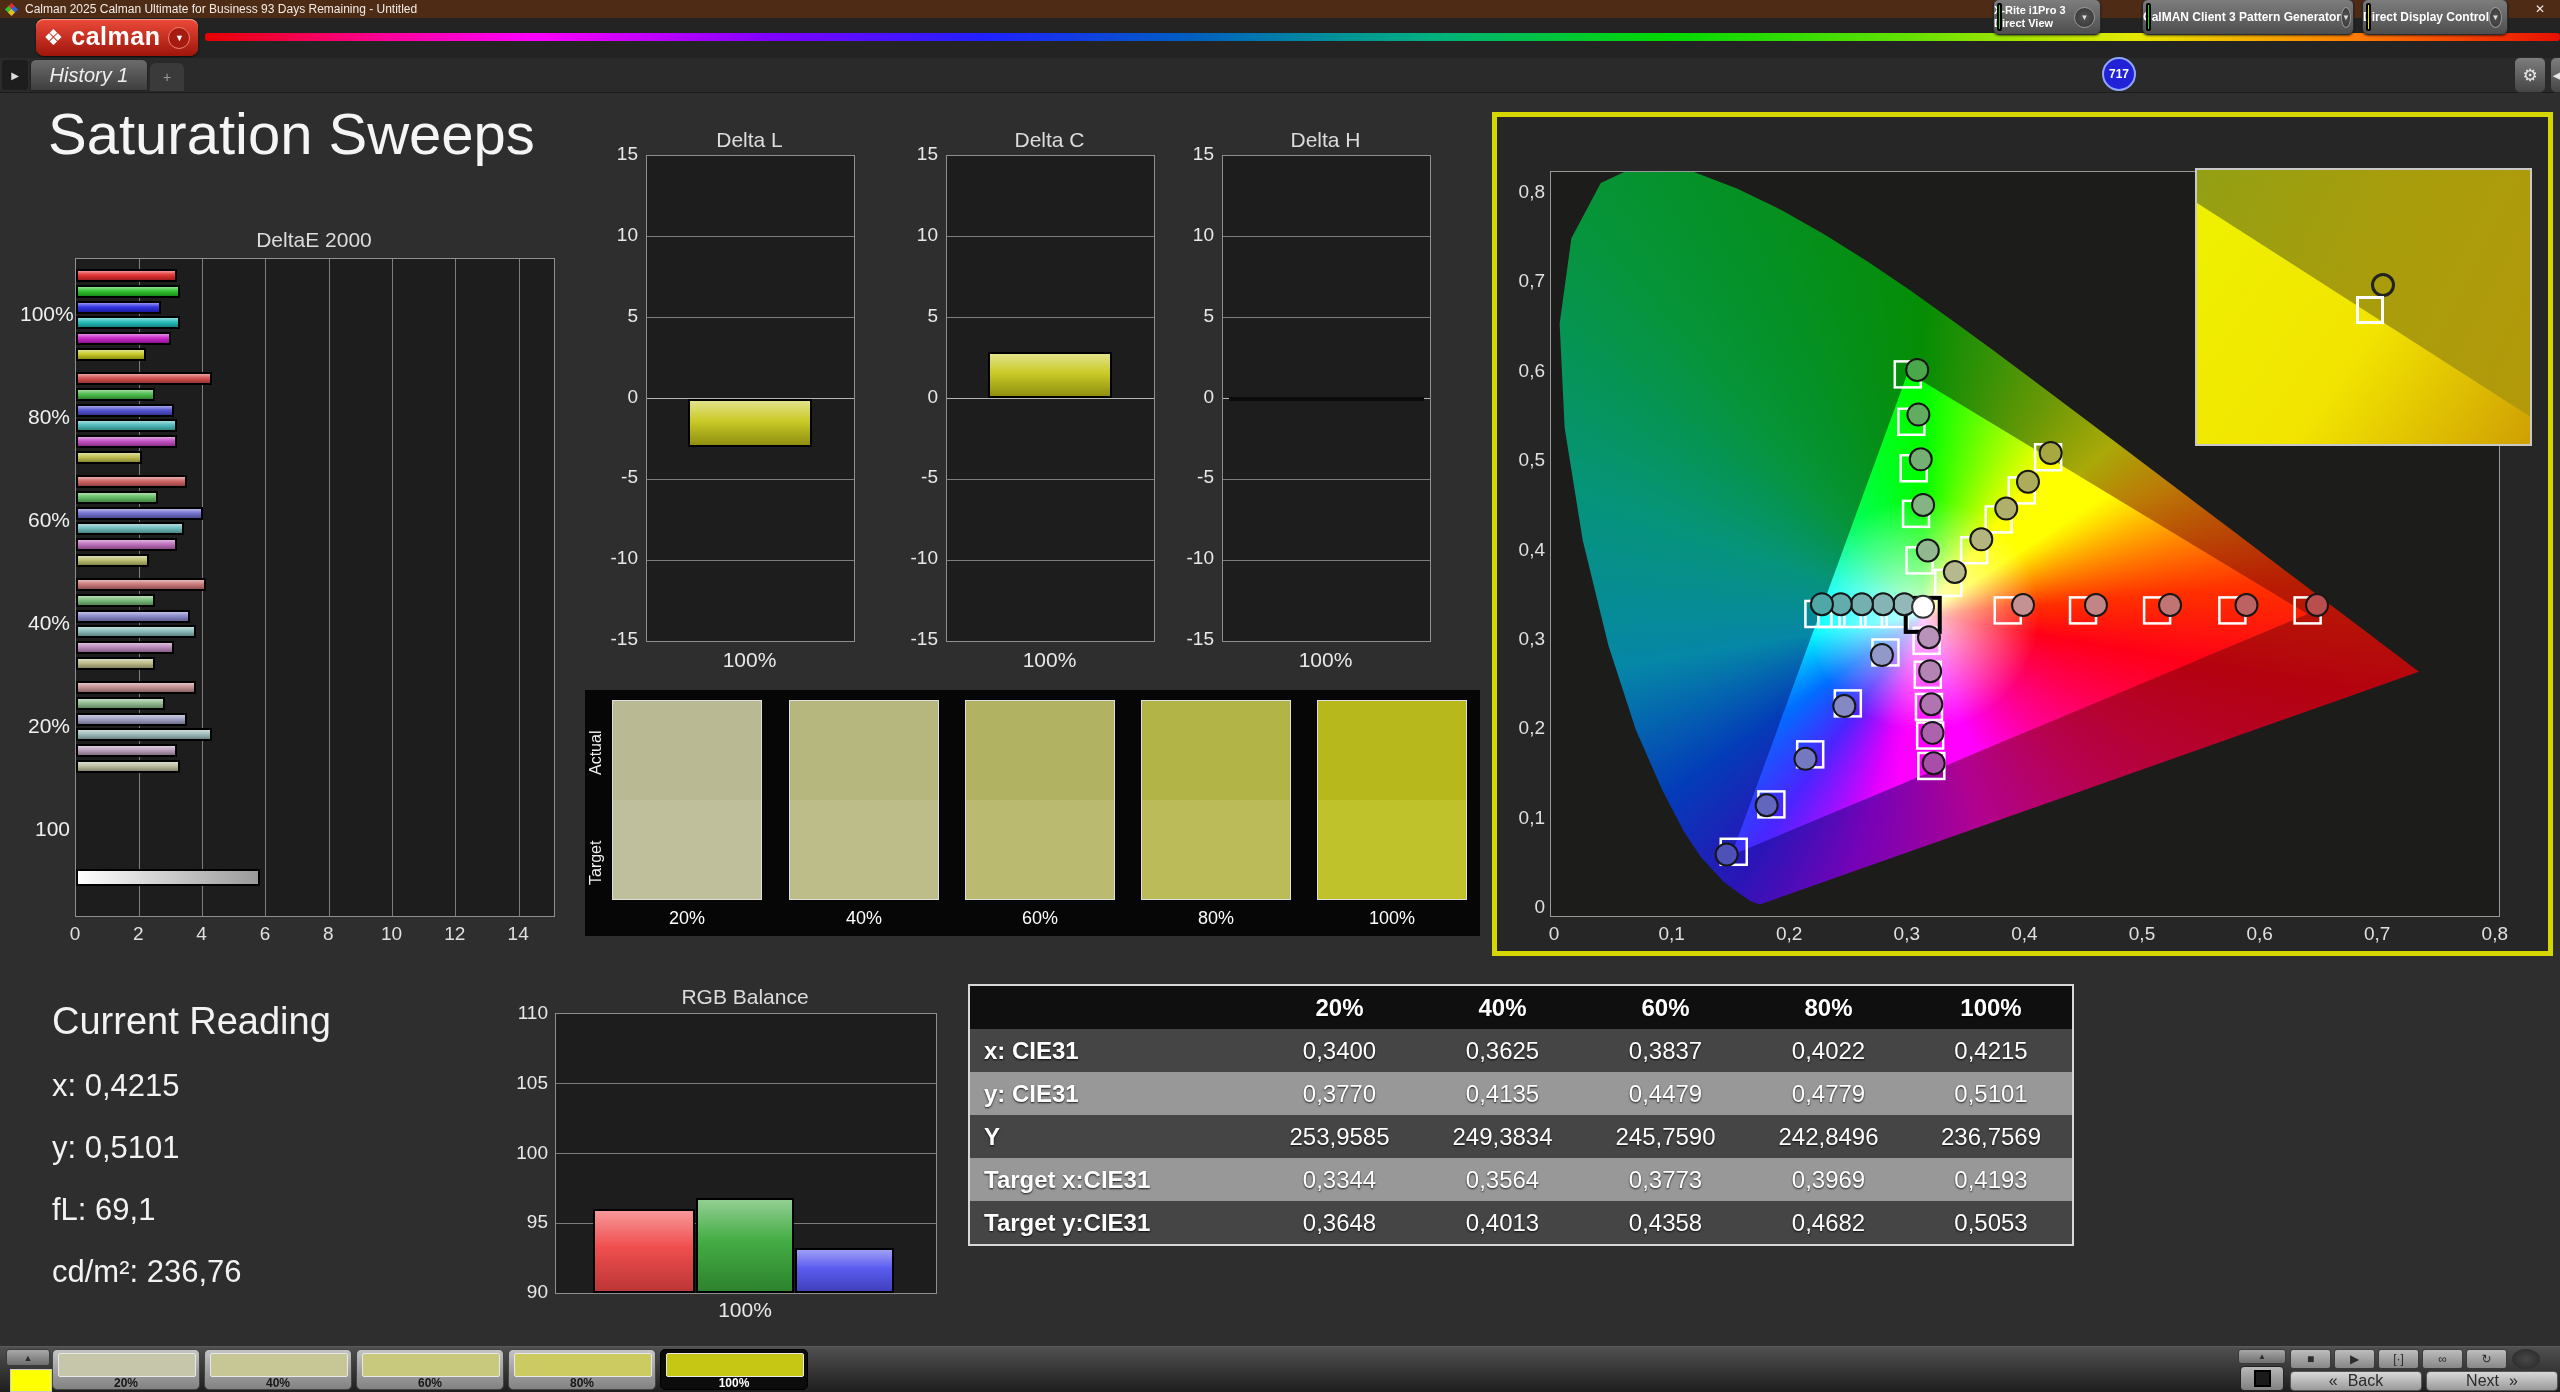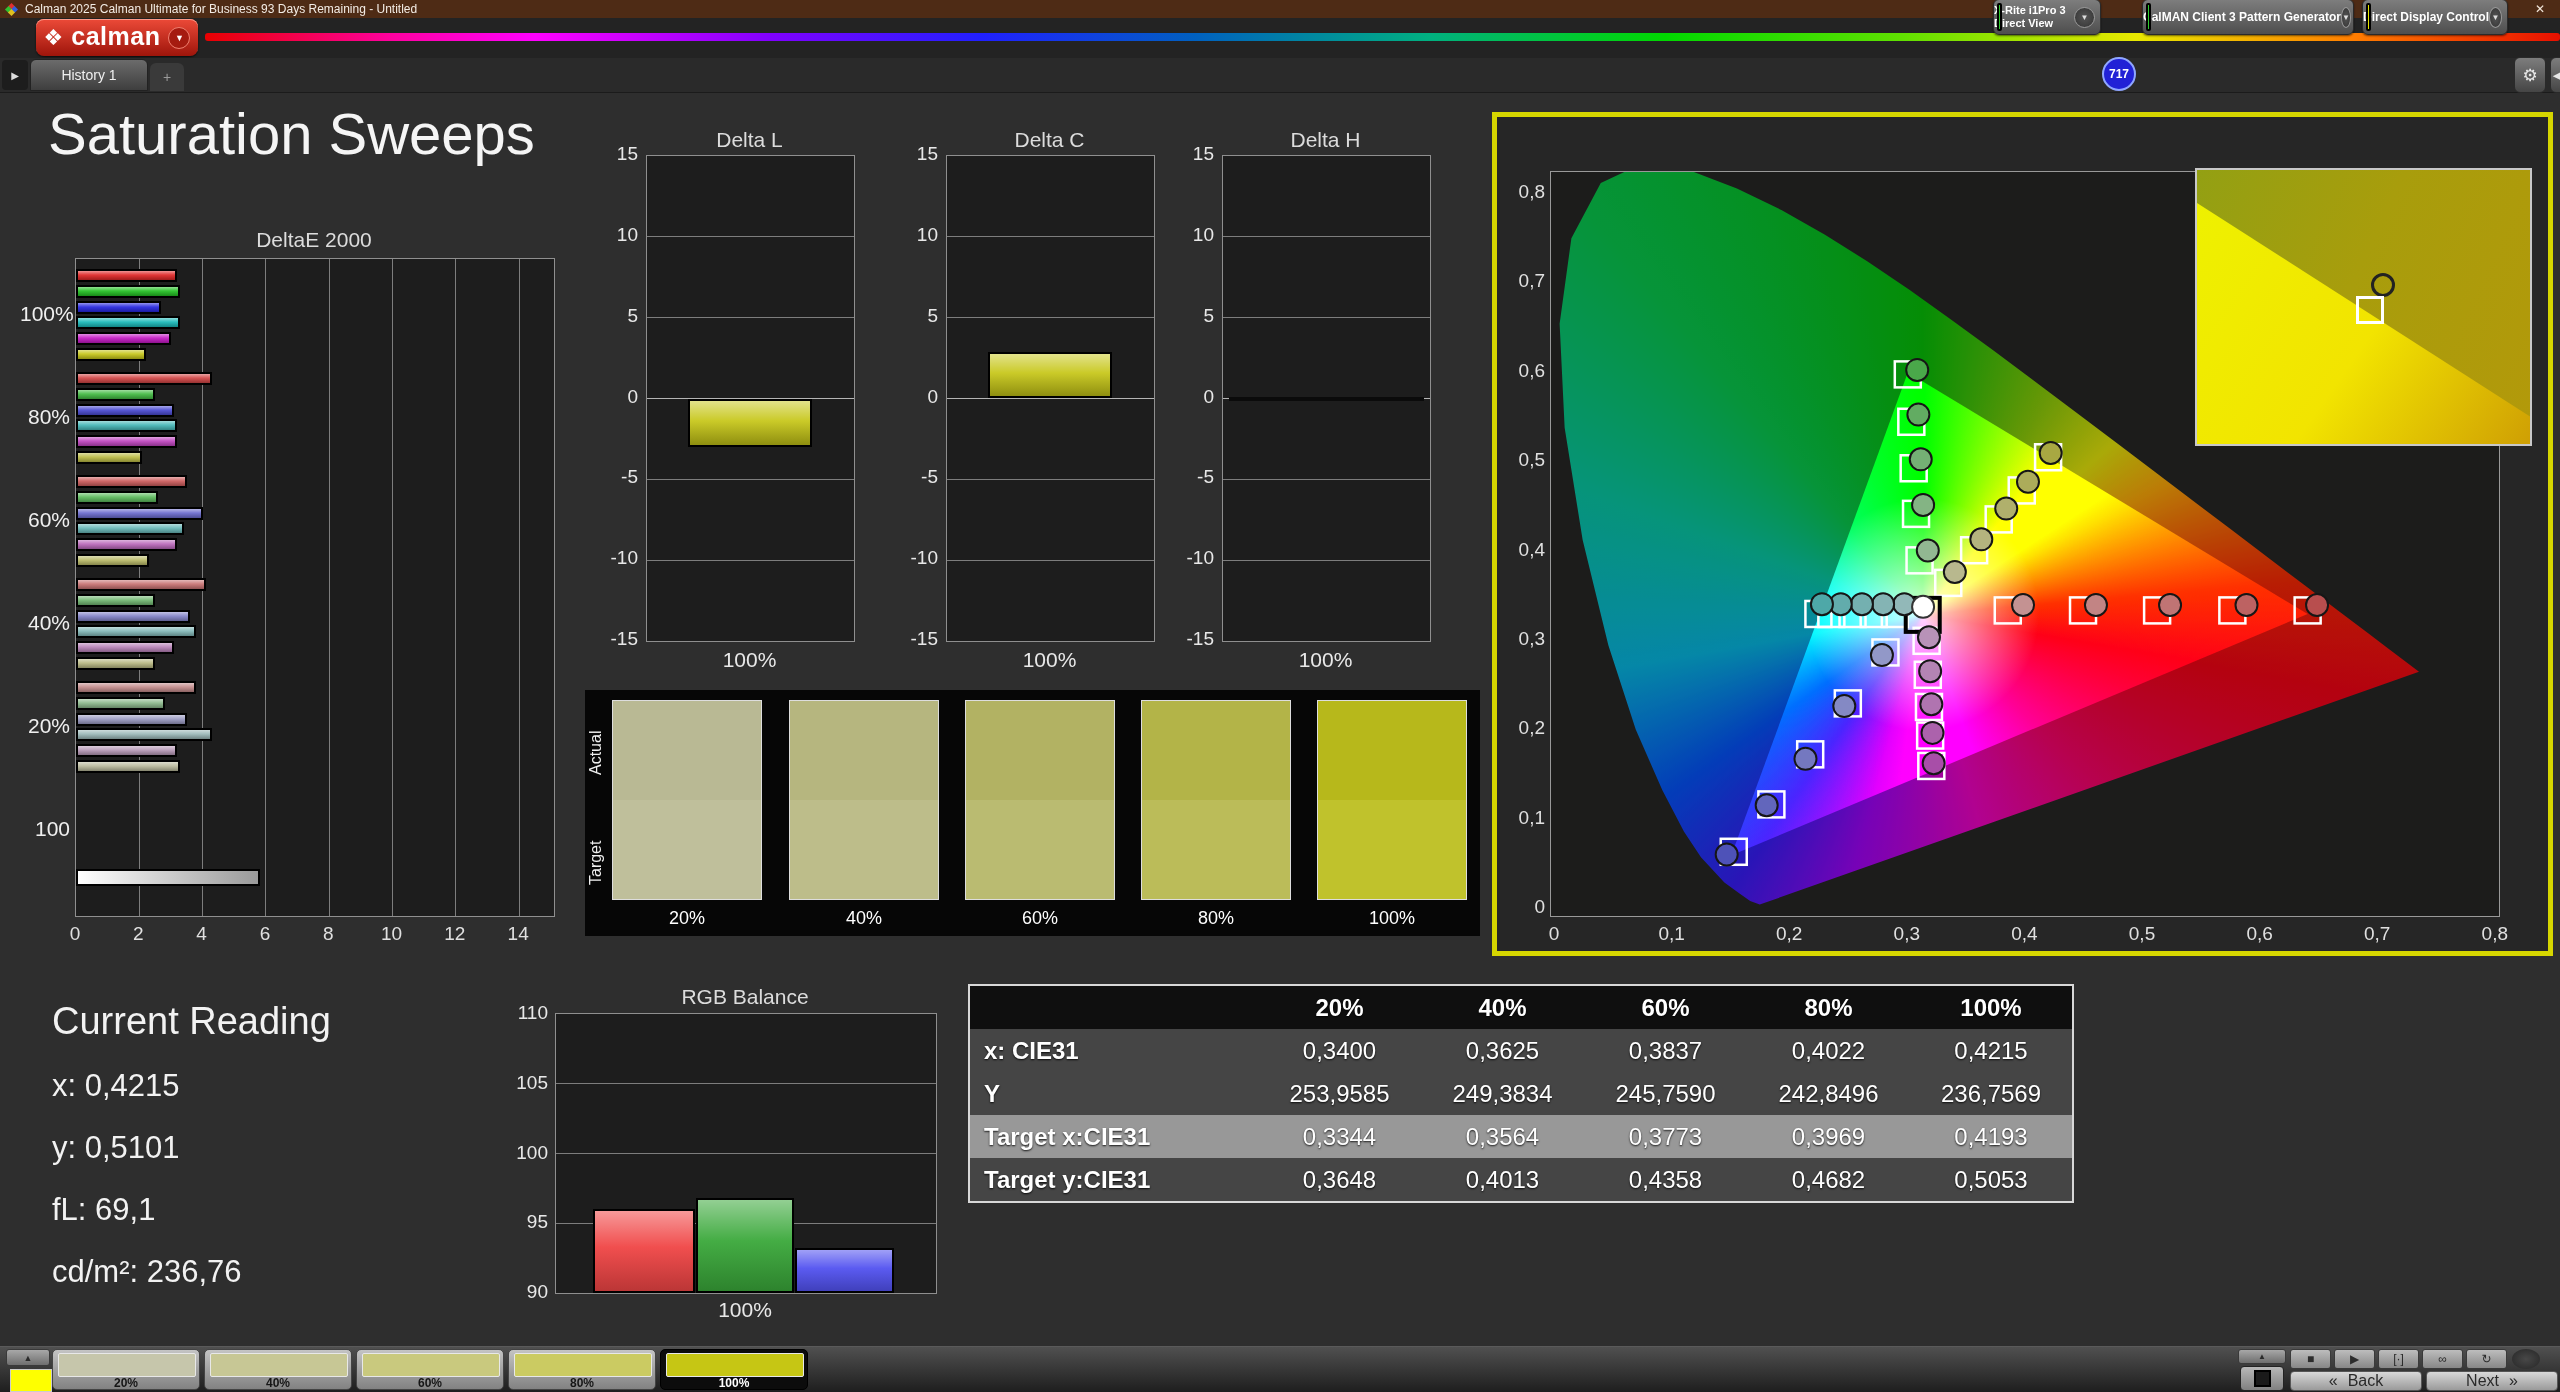--- a/index.html
+++ b/index.html
@@ -16,21 +16,21 @@
   #spectrum{left:205px;top:33px;width:2355px;height:8px;border-radius:3px;
     background:linear-gradient(90deg,#e80000 0%,#ff00a0 8%,#ff00ff 14%,#8000ff 24%,#2020ff 33%,#0060c0 42%,#00b080 52%,#00d800 62%,#60e000 72%,#e8e800 82%,#ff8000 91%,#e81000 100%);}
   #logo{left:36px;top:19px;width:162px;height:37px;border-radius:8px;background:linear-gradient(#ec4a38,#9e150b);
     box-shadow:0 1px 2px #000a, inset 0 1px 0 #ff9a8a;display:flex;align-items:center;justify-content:center;gap:8px;}
   #logo .diam{color:#fff;font-size:22px;line-height:22px;}
   #logo .word{color:#fff;font-size:25px;font-weight:bold;letter-spacing:.5px;margin-top:-3px;}
   #logo .knob{width:20px;height:20px;border-radius:50%;background:#a51b10;border:1px solid #f08070;color:#fff;font-size:9px;display:flex;align-items:center;justify-content:center;}
   
   #tabbar{left:0;top:58px;width:2560px;height:34px;background:#2a2a2a;border-bottom:1px solid #1b1b1b;}
   #tabscroll{left:2px;top:2px;width:26px;height:30px;background:#1d1d1d;border-radius:4px;color:#ddd;font-size:10px;display:flex;align-items:center;justify-content:center;}
-  #tab-history{left:30px;top:1px;width:118px;height:32px;background:linear-gradient(#6b6b6b,#3e3e3e);border-radius:6px 6px 0 0;border:1px solid #222;box-sizing:border-box;color:#f0f0f0;font-size:14px;display:flex;align-items:center;justify-content:center;}
+  #tab-history{left:30px;top:1px;width:118px;height:32px;background:linear-gradient(#6b6b6b,#3e3e3e);border-radius:6px 6px 0 0;border:1px solid #222;box-sizing:border-box;color:#f0f0f0;font-size:20px;display:flex;align-items:center;justify-content:center;font-style:italic;}
   #tab-add{left:150px;top:5px;width:34px;height:28px;background:#3a3a3a;border-radius:6px 6px 0 0;color:#999;font-size:14px;display:flex;align-items:center;justify-content:center;}
   .ddl{position:absolute;top:-1px;height:36px;border-radius:6px;background:linear-gradient(#7d7d7d,#4e4e4e);border:1px solid #2a2a2a;box-sizing:border-box;display:flex;align-items:center;box-shadow:0 1px 2px #0008;}
   .ddl .bar{width:5px;height:28px;border-radius:2px;margin:0 5px 0 3px;}
   .ddl .txt{color:#fff;font-weight:bold;font-size:11px;line-height:13px;white-space:nowrap;}
   .ddl .knob{width:19px;height:19px;border-radius:50%;background:radial-gradient(#555,#333);border:1px solid #999;color:#ddd;font-size:8px;display:flex;align-items:center;justify-content:center;margin:0 5px 0 auto;}
   #meterbadge{left:2102px;top:57px;width:34px;height:34px;border-radius:50%;background:#2121d6;border:2px solid #8fa6ff;box-sizing:border-box;color:#fff;font-size:12px;font-weight:bold;display:flex;align-items:center;justify-content:center;}
   .toolbtn{position:absolute;top:-1px;height:36px;border-radius:6px;background:linear-gradient(#7d7d7d,#454545);border:1px solid #2a2a2a;box-sizing:border-box;color:#e8e8e8;display:flex;align-items:center;justify-content:center;}
   
   #pagetitle{left:48px;top:100px;font-size:58px;color:#f5f5f5;}
   .bar{position:absolute;border:2px solid #000;box-sizing:border-box;background-image:linear-gradient(to bottom,rgba(255,255,255,.5),rgba(255,255,255,.08) 45%,rgba(0,0,0,.28));}
@@ -382,20 +382,28 @@
     </div>
     <div class="trow">
       <div class="tcell tlabel" style="background: rgb(69, 69, 69);">x: CIE31</div>
       <div class="tcell" style="background: rgb(69, 69, 69);">0,3400</div>
       <div class="tcell" style="background: rgb(69, 69, 69);">0,3625</div>
       <div class="tcell" style="background: rgb(69, 69, 69);">0,3837</div>
       <div class="tcell" style="background: rgb(69, 69, 69);">0,4022</div>
       <div class="tcell" style="background: rgb(69, 69, 69);">0,4215</div>
     </div>
     <div class="trow">
+      <div class="tcell tlabel" style="background: rgb(152, 152, 152);">y: CIE31</div>
+      <div class="tcell" style="background: rgb(152, 152, 152);">0,3770</div>
+      <div class="tcell" style="background: rgb(152, 152, 152);">0,4135</div>
+      <div class="tcell" style="background: rgb(152, 152, 152);">0,4479</div>
+      <div class="tcell" style="background: rgb(152, 152, 152);">0,4779</div>
+      <div class="tcell" style="background: rgb(152, 152, 152);">0,5101</div>
+    </div>
+    <div class="trow">
       <div class="tcell tlabel" style="background: rgb(69, 69, 69);">Y</div>
       <div class="tcell" style="background: rgb(69, 69, 69);">253,9585</div>
       <div class="tcell" style="background: rgb(69, 69, 69);">249,3834</div>
       <div class="tcell" style="background: rgb(69, 69, 69);">245,7590</div>
       <div class="tcell" style="background: rgb(69, 69, 69);">242,8496</div>
       <div class="tcell" style="background: rgb(69, 69, 69);">236,7569</div>
     </div>
     <div class="trow">
       <div class="tcell tlabel" style="background: rgb(152, 152, 152);">Target x:CIE31</div>
       <div class="tcell" style="background: rgb(152, 152, 152);">0,3344</div>

